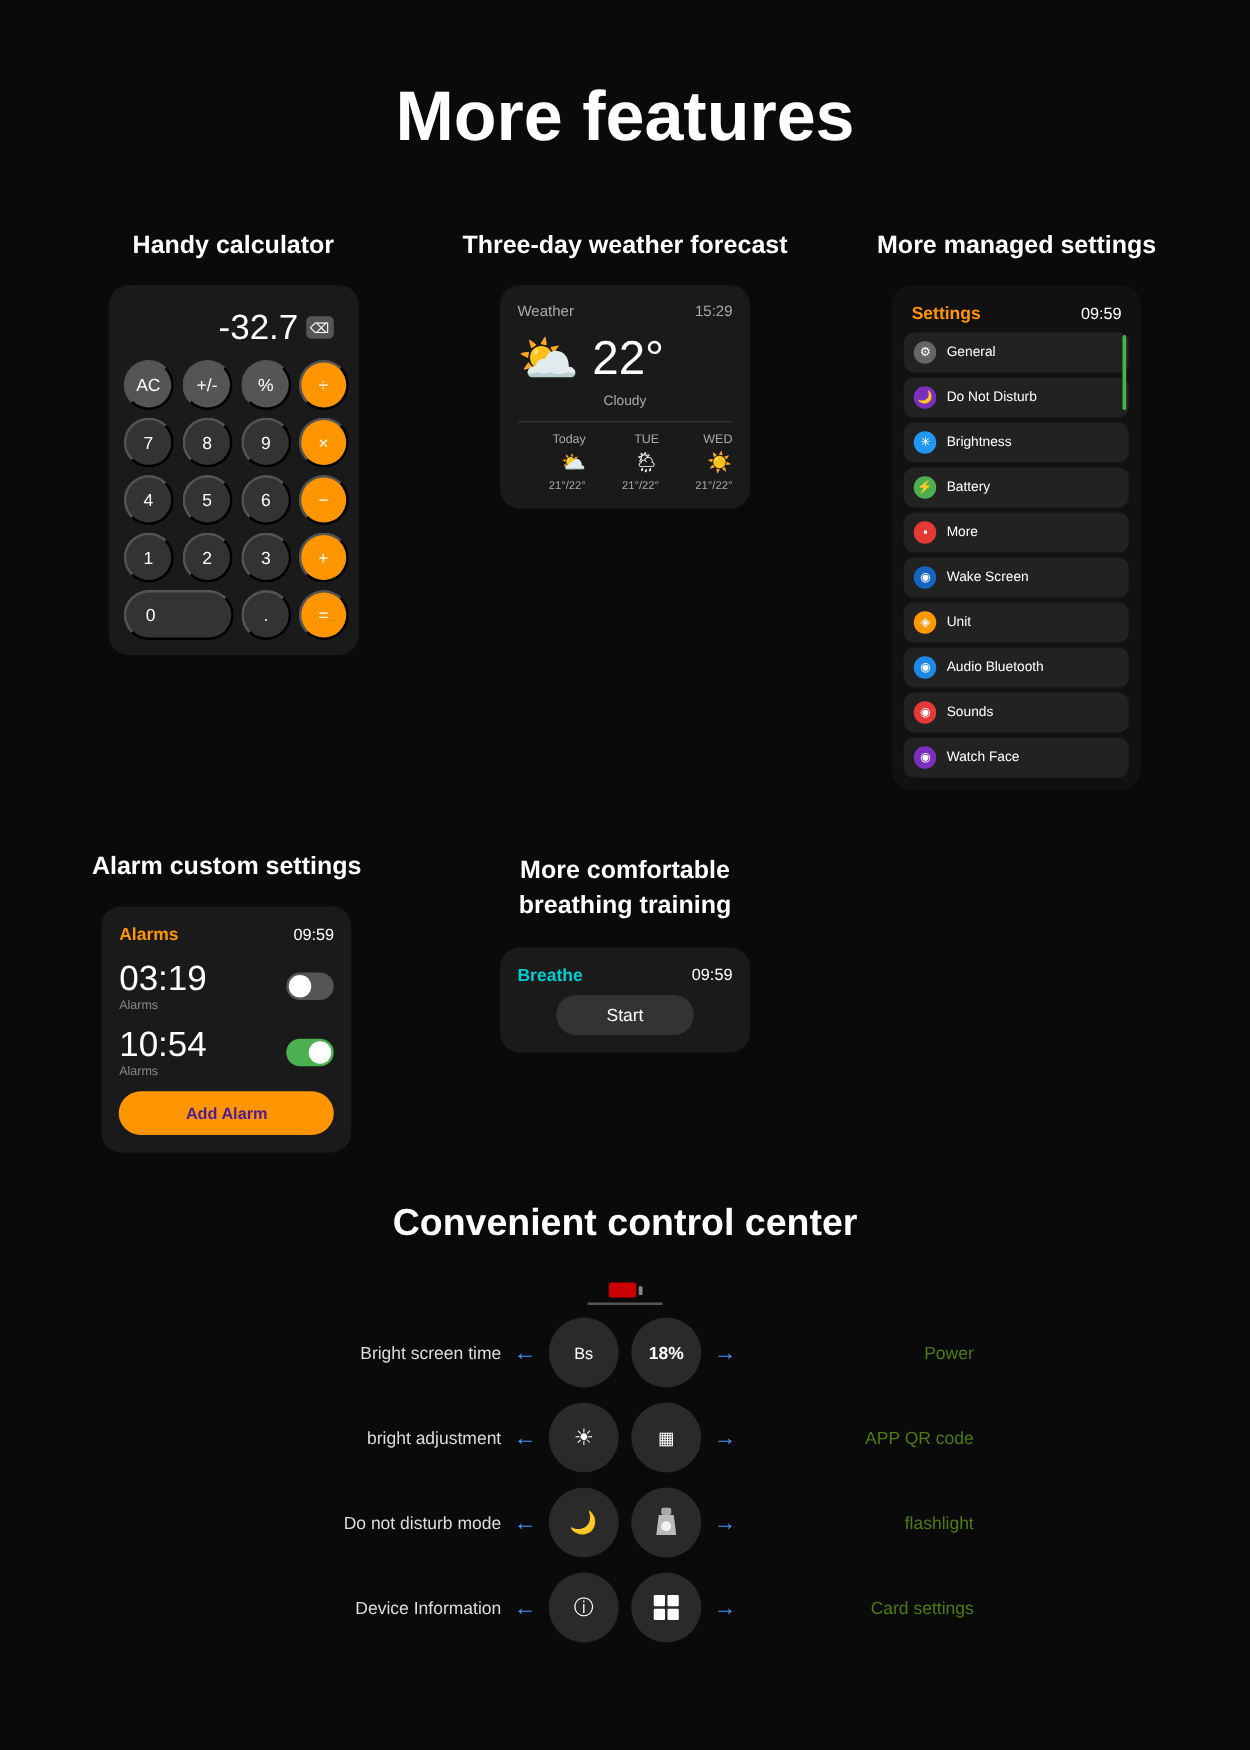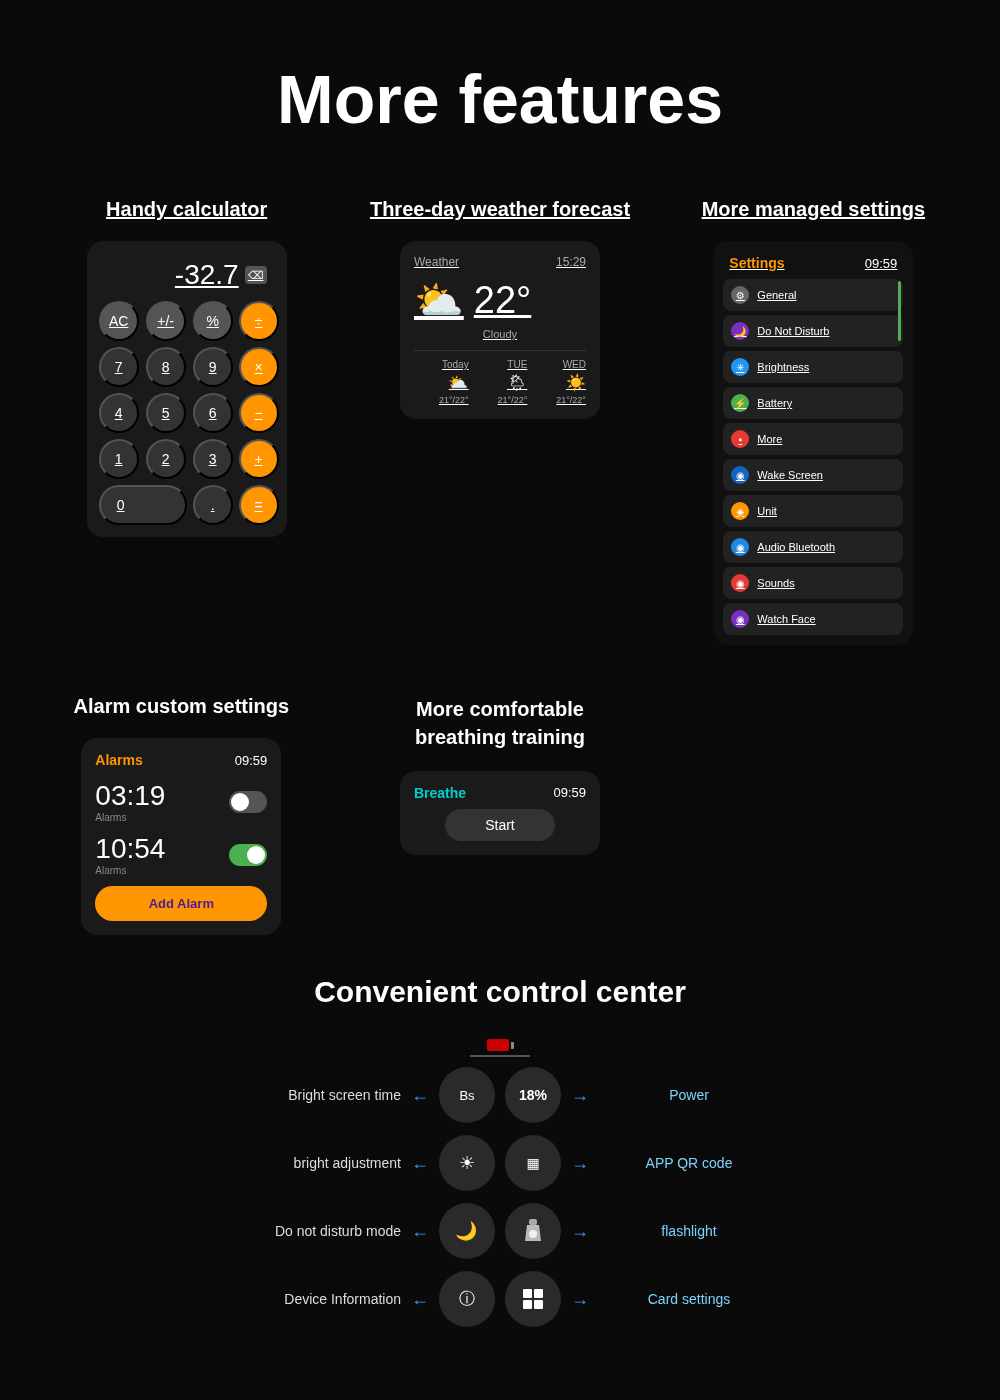--- a/index.html
+++ b/index.html
@@ -11,32 +11,31 @@
       min-height: 1400px;
       overflow-x: hidden;
     }
 
     
     .header {
       text-align: center;
       padding: 60px 0 40px;
     }
     .header h1 {
-      font-size: 68px;
+      font-size: 56px;
       font-weight: 700;
       color: #fff;
     }
 
     
     .features-grid {
       display: grid;
       grid-template-columns: 1fr 1fr 1fr;
       gap: 25px 20px;
       padding: 20px 40px;
-      text-decoration: underline;
     }
 
     .feature-section {
       display: flex;
       flex-direction: column;
       align-items: center;
     }
 
     .feature-title {
       font-size: 20px;
@@ -358,22 +357,22 @@
       width: 100%;
     }
     .cc-label-left {
       font-size: 14px;
       color: #ddd;
       text-align: right;
       width: 180px;
     }
     .cc-label-right {
       font-size: 14px;
-      color: #7dd3fc;
-      text-align: center;
+      color: #4d7c0f;
+      text-align: right;
       width: 180px;
     }
     .cc-arrow-left {
       color: #4499ff;
       font-size: 18px;
     }
     .cc-arrow-right {
       color: #4499ff;
       font-size: 18px;
     }

